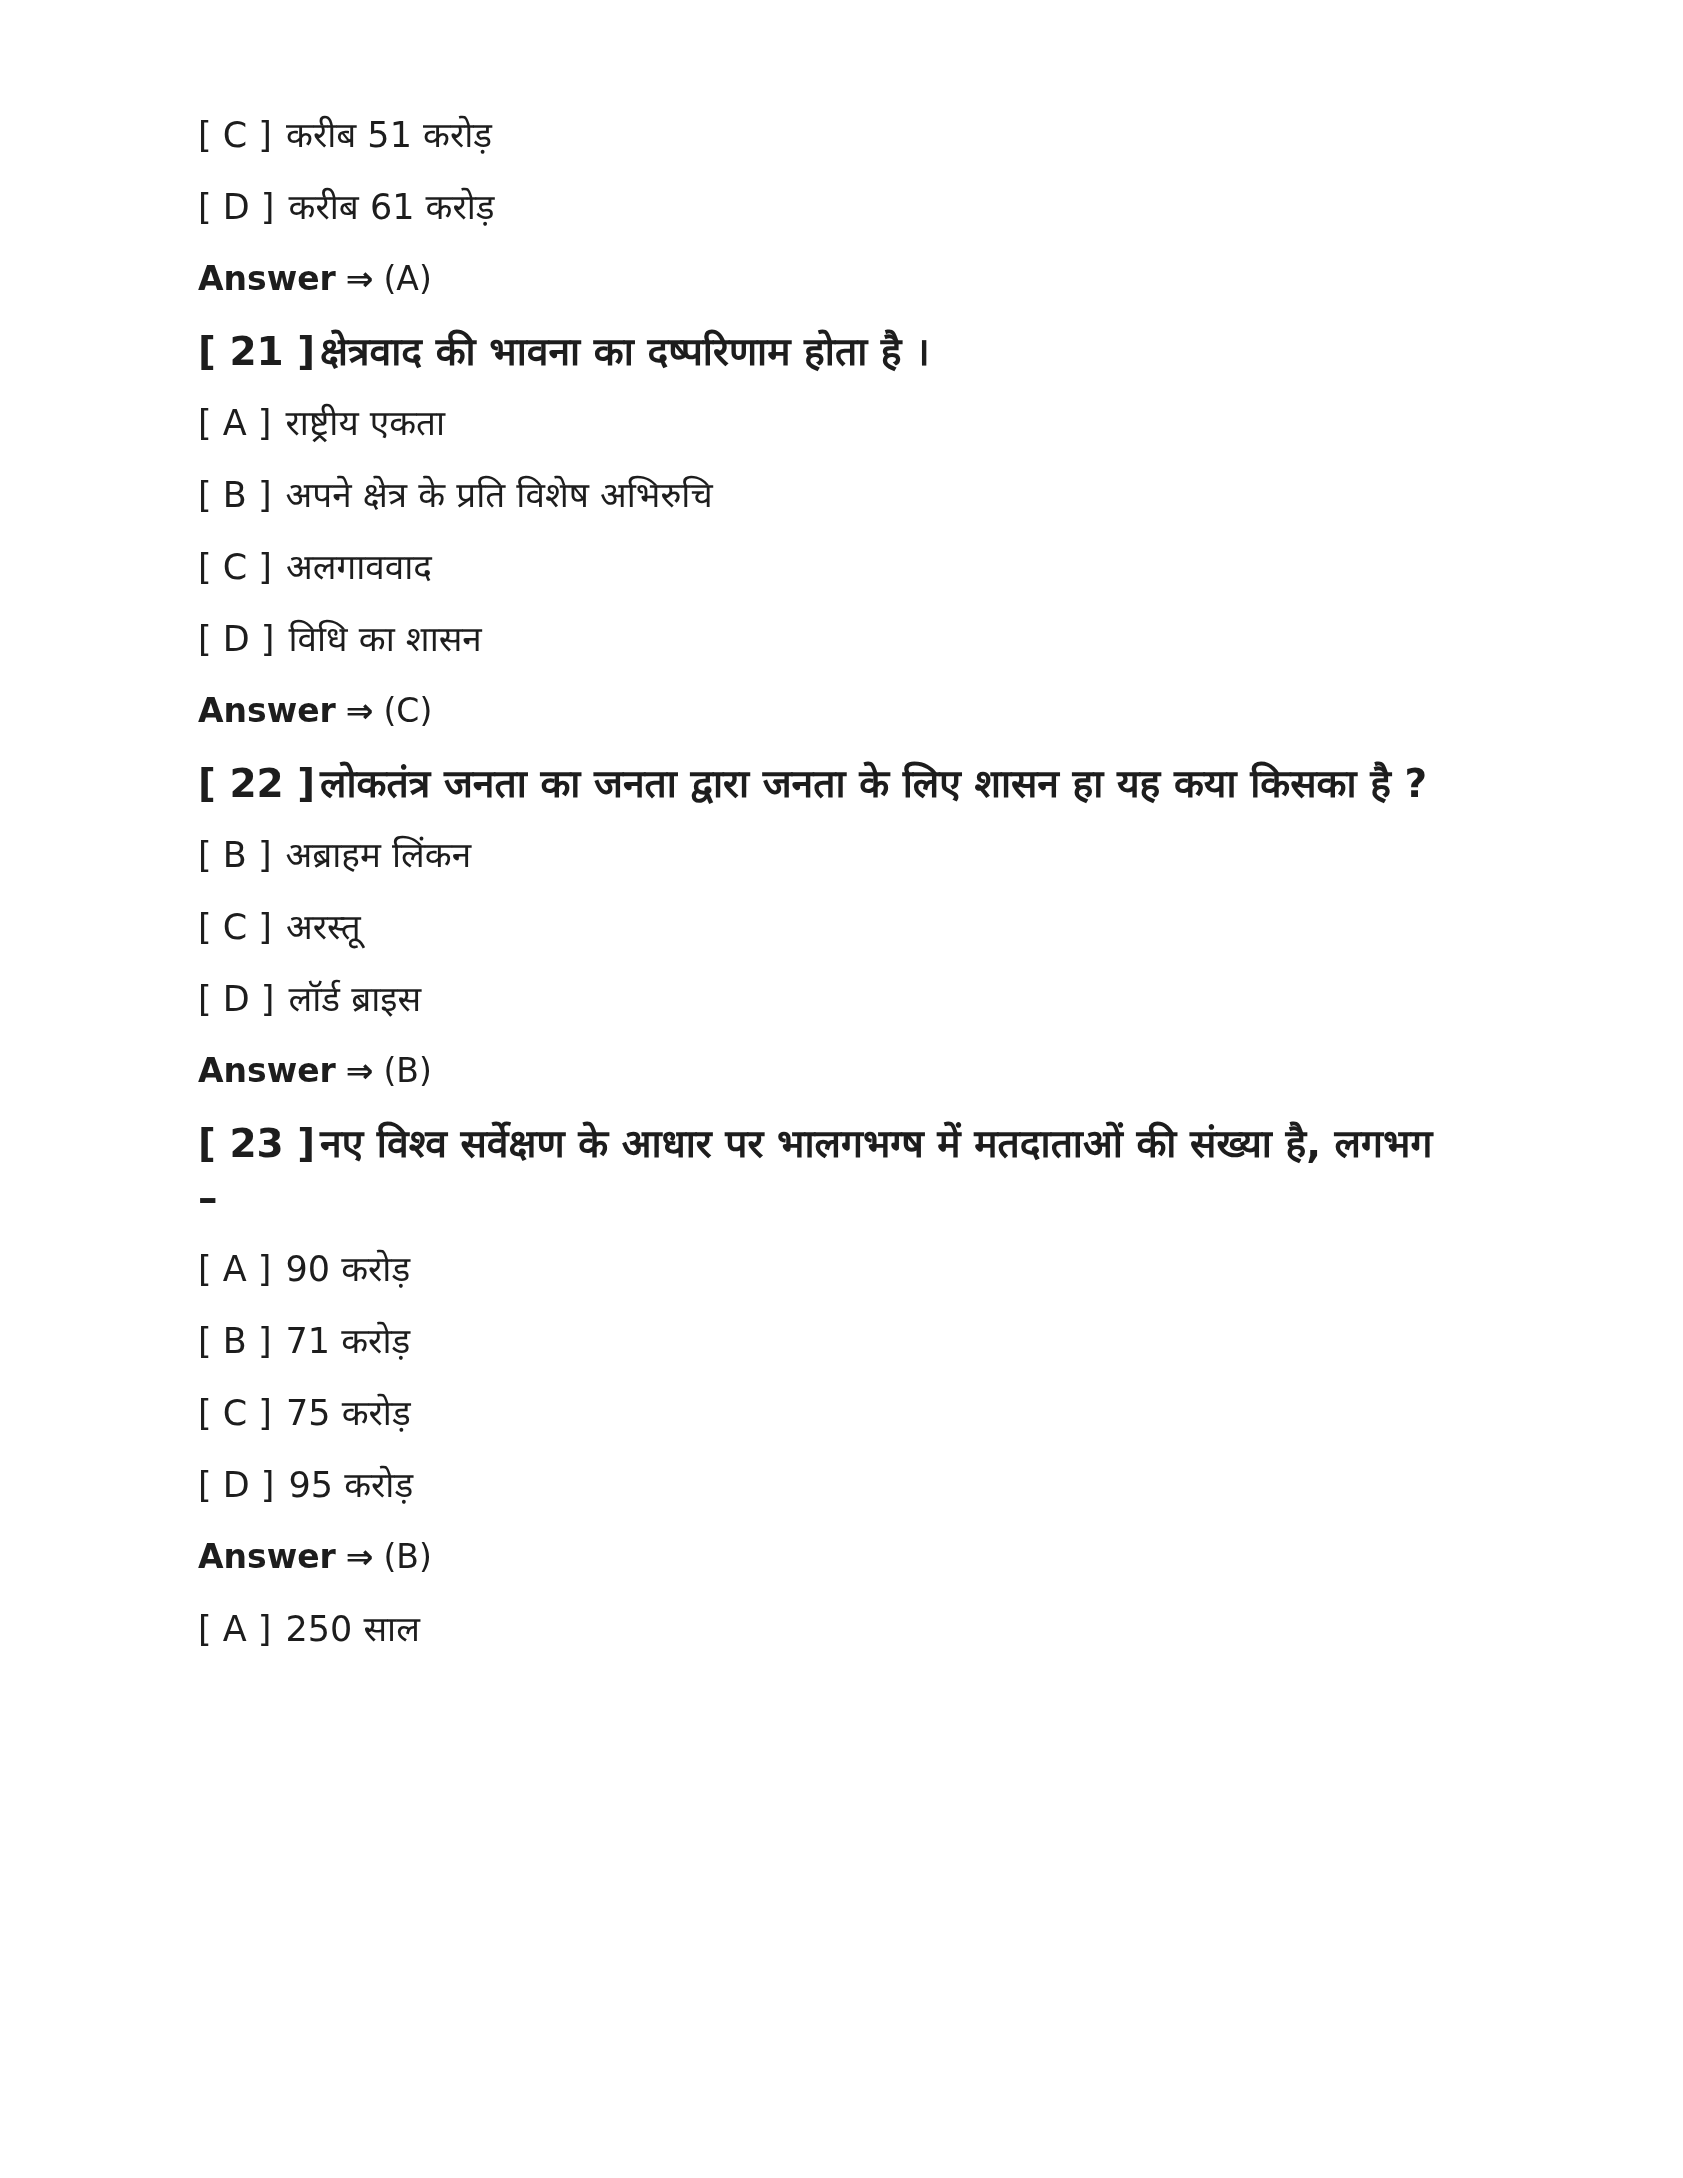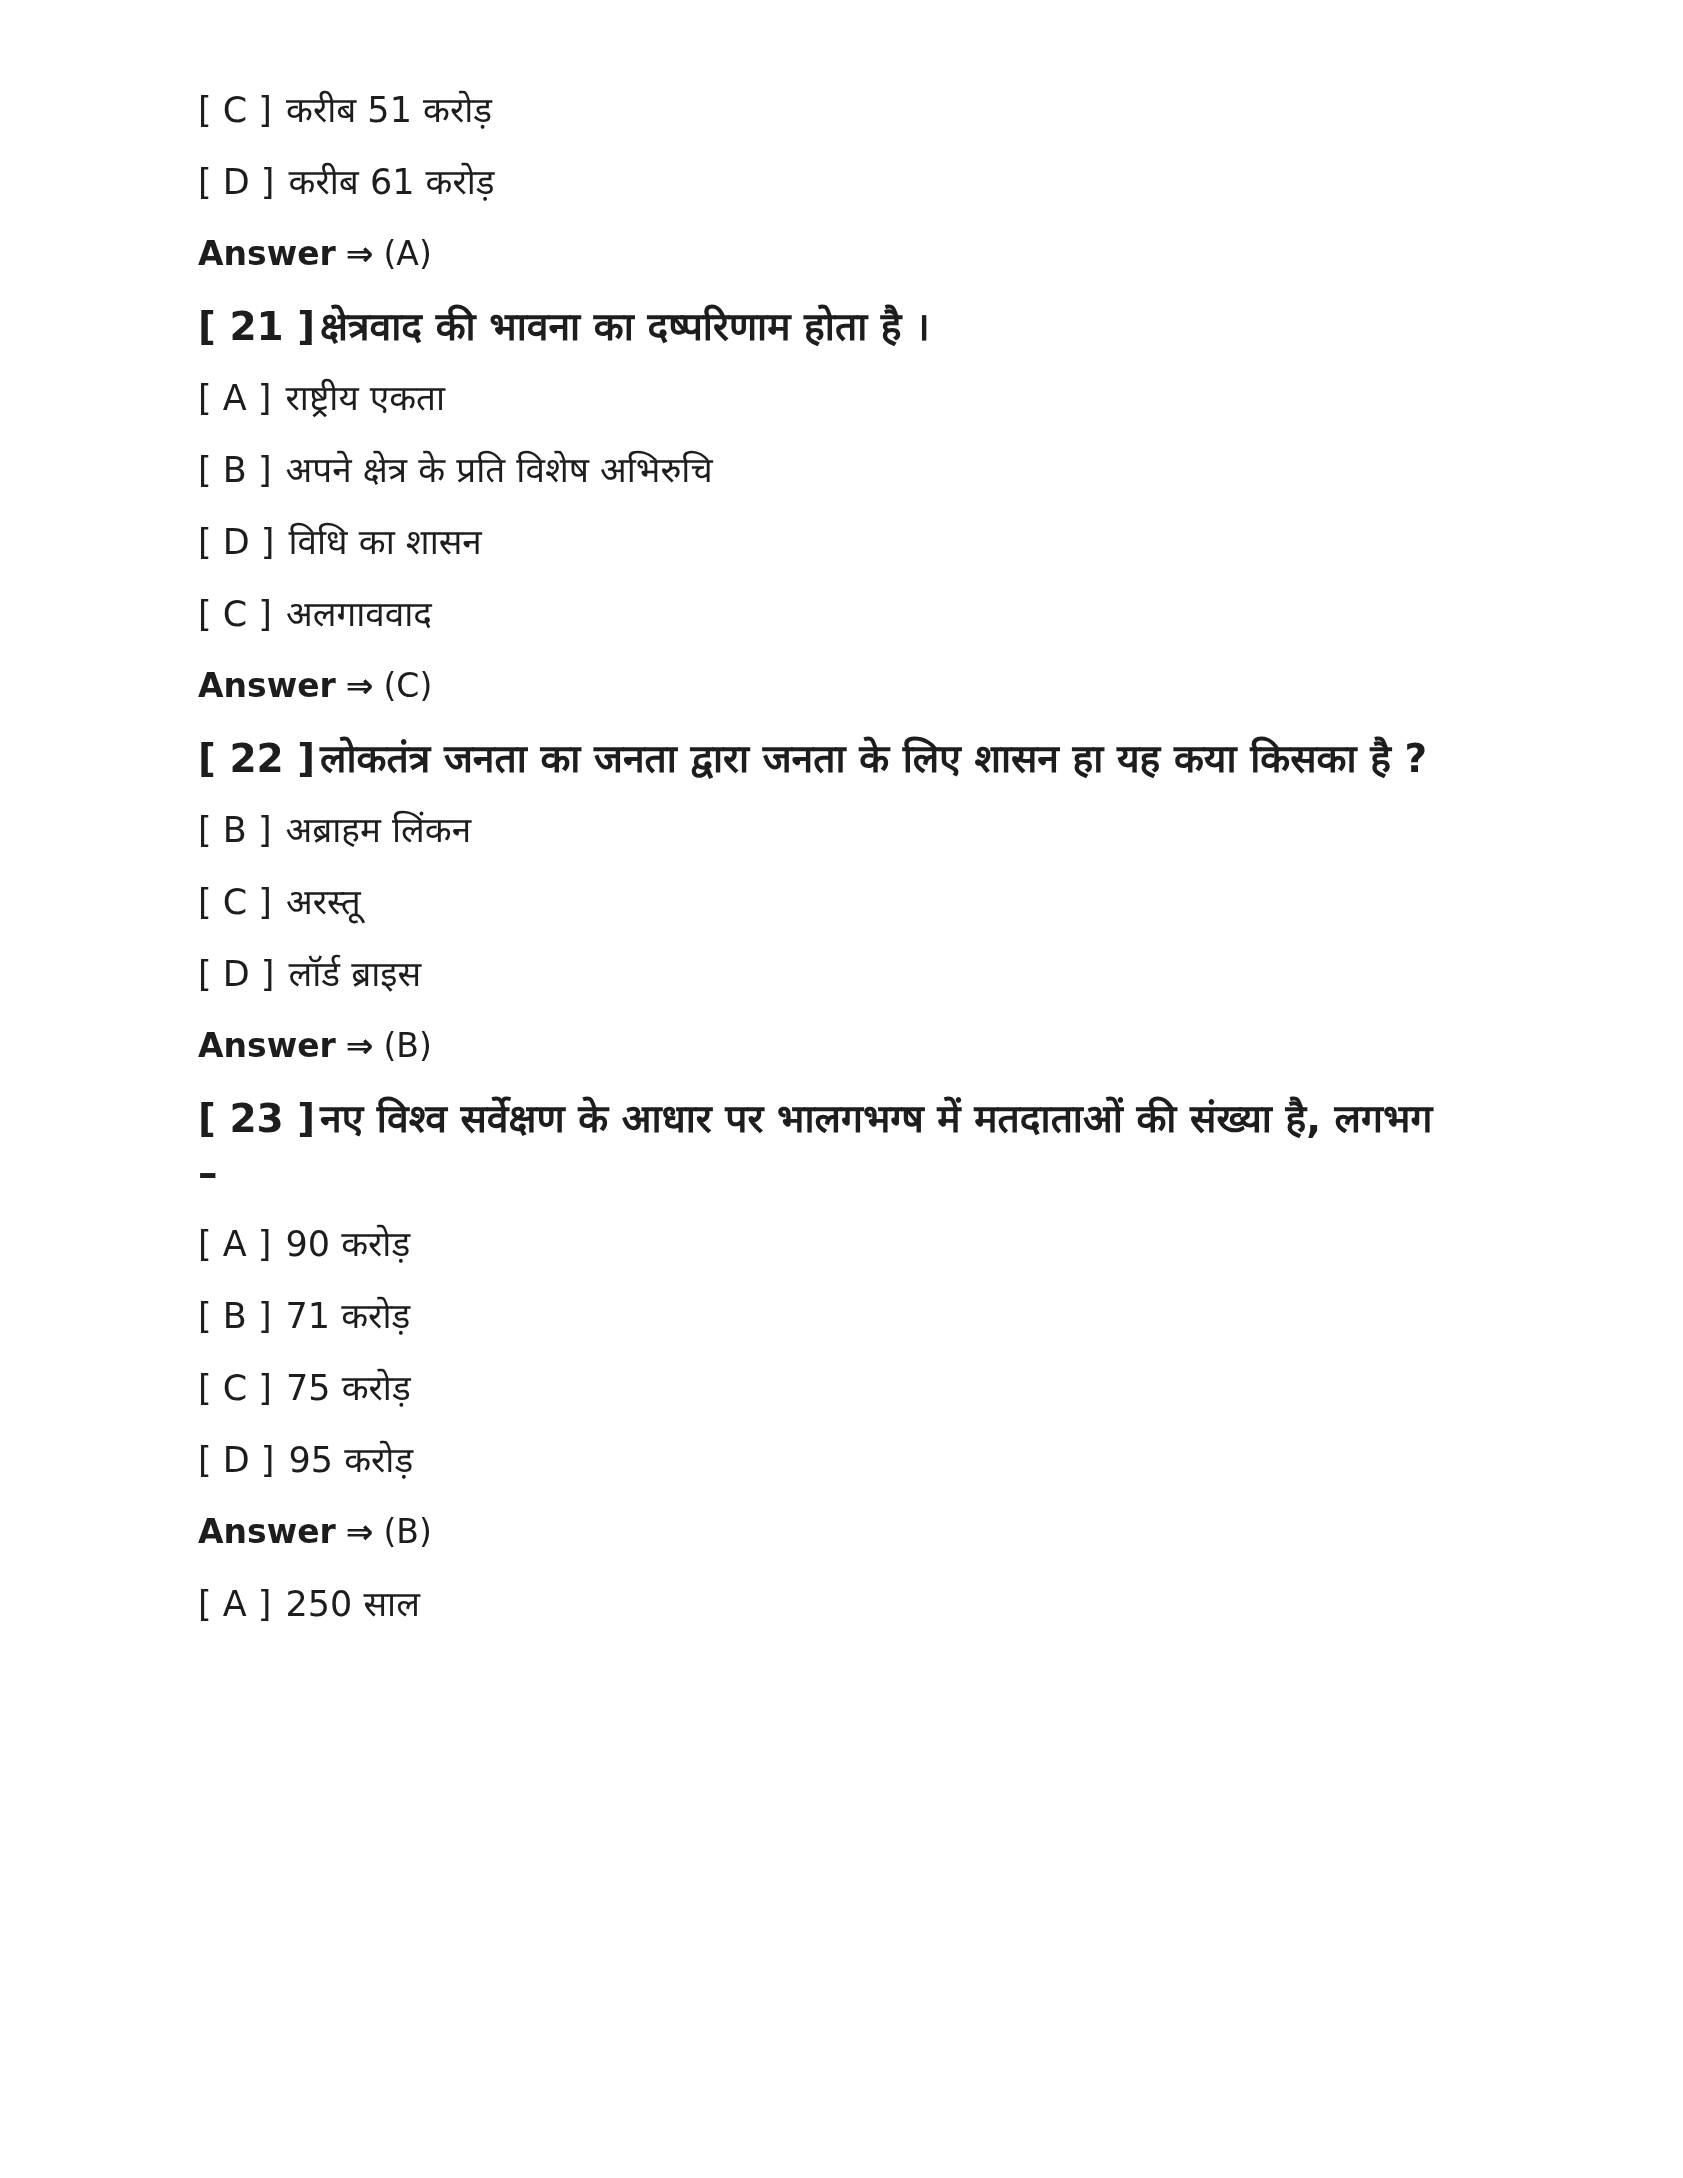--- a/index.html
+++ b/index.html
@@ -10,21 +10,21 @@
   body {
     width: 1683px;
     height: 2178px;
     overflow: hidden;
   }
   .page {
     box-sizing: border-box;
     width: 1683px;
     height: 1526px;
     background: #ffffff;
-    padding: 84px 198px 0 198px;
+    padding: 109px 198px 0 198px;
     font-family: "DejaVu Sans", "Liberation Sans", sans-serif;
     color: #1d1d1d;
   }
   .row {
     display: block;
   }
   .option {
     font-size: 35px;
     font-weight: 400;
     line-height: 52px;
@@ -80,24 +80,24 @@
   <div class="row question">
     <span class="q-number">[ 21 ]</span><span class="q-text">क्षेत्रवाद की भावना का दष्परिणाम होता है ।</span>
   </div>
   <div class="row option">
     <span class="opt-label">[ A ]</span><span class="opt-text">राष्ट्रीय एकता</span>
   </div>
   <div class="row option">
     <span class="opt-label">[ B ]</span><span class="opt-text">अपने क्षेत्र के प्रति विशेष अभिरुचि</span>
   </div>
   <div class="row option">
-    <span class="opt-label">[ D ]</span><span class="opt-text">विधि का शासन</span>
+    <span class="opt-label">[ C ]</span><span class="opt-text">अलगाववाद</span>
   </div>
   <div class="row option">
-    <span class="opt-label">[ C ]</span><span class="opt-text">अलगाववाद</span>
+    <span class="opt-label">[ D ]</span><span class="opt-text">विधि का शासन</span>
   </div>
   <div class="row answer">
     <span class="ans-label">Answer</span><span class="ans-arrow">⇒</span><span class="ans-value">(C)</span>
   </div>
 
   <div class="row question">
     <span class="q-number">[ 22 ]</span><span class="q-text">लोकतंत्र जनता का जनता द्वारा जनता के लिए शासन हा यह कया किसका है ?</span>
   </div>
   <div class="row option">
     <span class="opt-label">[ B ]</span><span class="opt-text">अब्राहम लिंकन</span>

